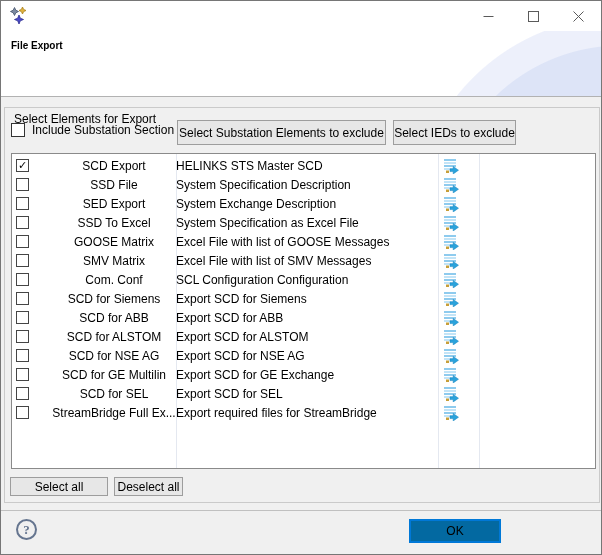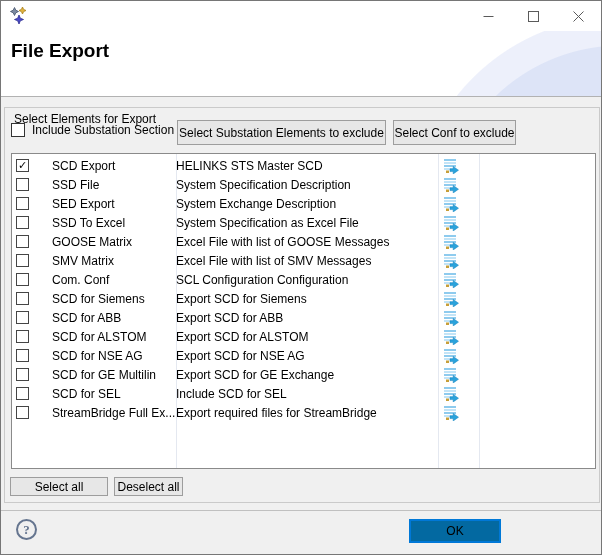--- a/index.html
+++ b/index.html
@@ -18,21 +18,21 @@
   }
   .win-btn svg { stroke:#5a5a5a; stroke-width:1; fill:none; }
   .btn-min { right:90px; } .btn-max { right:45px; } .btn-close { right:0; }
   
   .banner {
     position:absolute; top:30px; left:0; right:0; height:65px;
     background-color:#ffffff;
     background-image: radial-gradient(circle at 620px 195px,
       #dde4f7 0px 180px, #edf0fb 181px 209px, rgba(255,255,255,0) 210px);
   }
-  .page-title { position:absolute; left:10px; top:9px; font-size:19px; font-weight:bold; }
+  .page-title { position:absolute; left:10px; top:9px; font-size:10px; font-weight:bold; }
   .separator-top { position:absolute; top:95px; left:0; right:0; height:1px; background:#b2b2b2; }
   
   .group-box {
     position:absolute; left:3px; top:106px; width:596px; height:396px;
     box-sizing:border-box; border:1px solid #cacaca;
   }
   .group-label {
     position:absolute; left:5px; top:-8px; background:#f0f0f0; padding:0 4px;
     white-space:nowrap;
     margin-top:12px;
@@ -60,21 +60,21 @@
   .col-sep { position:absolute; top:0; bottom:0; width:1px; background:#e4e8f0; }
   .sep-1 { left:164px; } .sep-2 { left:426px; } .sep-3 { left:467px; }
   .tbody { position:absolute; top:2px; left:0; right:0; }
   .trow { height:19px; display:flex; align-items:center; position:relative; }
   .cell-check { width:40px; box-sizing:border-box; padding-left:4px; display:flex; align-items:center; }
   .row-checkbox {
     width:13px; height:13px; box-sizing:border-box; background:#fff;
     border:1px solid #454545; display:inline-flex; align-items:center; justify-content:center;
     font-size:11px; line-height:11px; cursor:default;
   }
-  .cell-name { width:124px; box-sizing:border-box; white-space:nowrap; overflow:hidden; }
+  .cell-name { width:124px; box-sizing:border-box; white-space:nowrap; overflow:hidden;text-align:center; }
   .cell-desc { width:263px; box-sizing:border-box; white-space:nowrap; overflow:hidden; }
   .cell-icon { width:40px; box-sizing:border-box; padding-left:4px; display:flex; align-items:center; }
   
   .btn-select-all   { left:9px;   top:476px; width:98px; height:19px; }
   .btn-deselect-all { left:113px; top:476px; width:69px; height:19px; }
   
   .separator-bottom { position:absolute; top:509px; left:0; right:0; height:1px; background:#c0c0c0; }
   .help-circle {
     position:absolute; left:15px; top:518px; width:21px; height:21px; box-sizing:border-box;
     border:2px solid #65758f; border-radius:50%; color:#65758f;
@@ -129,21 +129,21 @@
   <div class="group-box">
     <span class="group-label">Select Elements for Export</span>
   </div>
 
   <div class="checkbox-row">
     <span class="checkbox"></span>
     <span class="cb-label">Include Substation Section</span>
   </div>
 
   <div class="push-btn btn-excl-sub">Select Substation Elements to exclude</div>
-  <div class="push-btn btn-excl-ied">Select Conf to exclude</div>
+  <div class="push-btn btn-excl-ied">Select IEDs to exclude</div>
 
   <div class="etable">
     <div class="col-sep sep-1"></div>
     <div class="col-sep sep-2"></div>
     <div class="col-sep sep-3"></div>
     <div class="tbody">
     <div class="trow">
       <span class="cell-check">
         <span class="row-checkbox">✓</span>
       </span>
@@ -357,21 +357,21 @@
               <path d="M7 10.8 h3.2 V8.4 l5.3 3.8 -5.3 3.8 v-2.4 H7 z" fill="#2aa3dc" stroke="#1683bd" stroke-width="0.5"></path>
             </svg>
           </span>
     </div>
 
     <div class="trow">
       <span class="cell-check">
         <span class="row-checkbox"></span>
       </span>
       <span class="cell-name">SCD for SEL</span>
-      <span class="cell-desc">Include SCD for SEL</span>
+      <span class="cell-desc">Export SCD for SEL</span>
       <span class="cell-icon">
             <svg width="16" height="16" viewBox="0 0 16 16">
               <rect x="1" y="1" width="12" height="2" fill="#8ecbee"></rect>
               <rect x="1" y="4" width="12" height="2" fill="#c2e4f7"></rect>
               <rect x="1" y="7" width="12" height="2" fill="#8ecbee"></rect>
               <rect x="1" y="10" width="12" height="2" fill="#c2e4f7"></rect>
               <rect x="3" y="12.5" width="3" height="2.5" fill="#c79f3a"></rect>
               <path d="M7 10.8 h3.2 V8.4 l5.3 3.8 -5.3 3.8 v-2.4 H7 z" fill="#2aa3dc" stroke="#1683bd" stroke-width="0.5"></path>
             </svg>
           </span>

